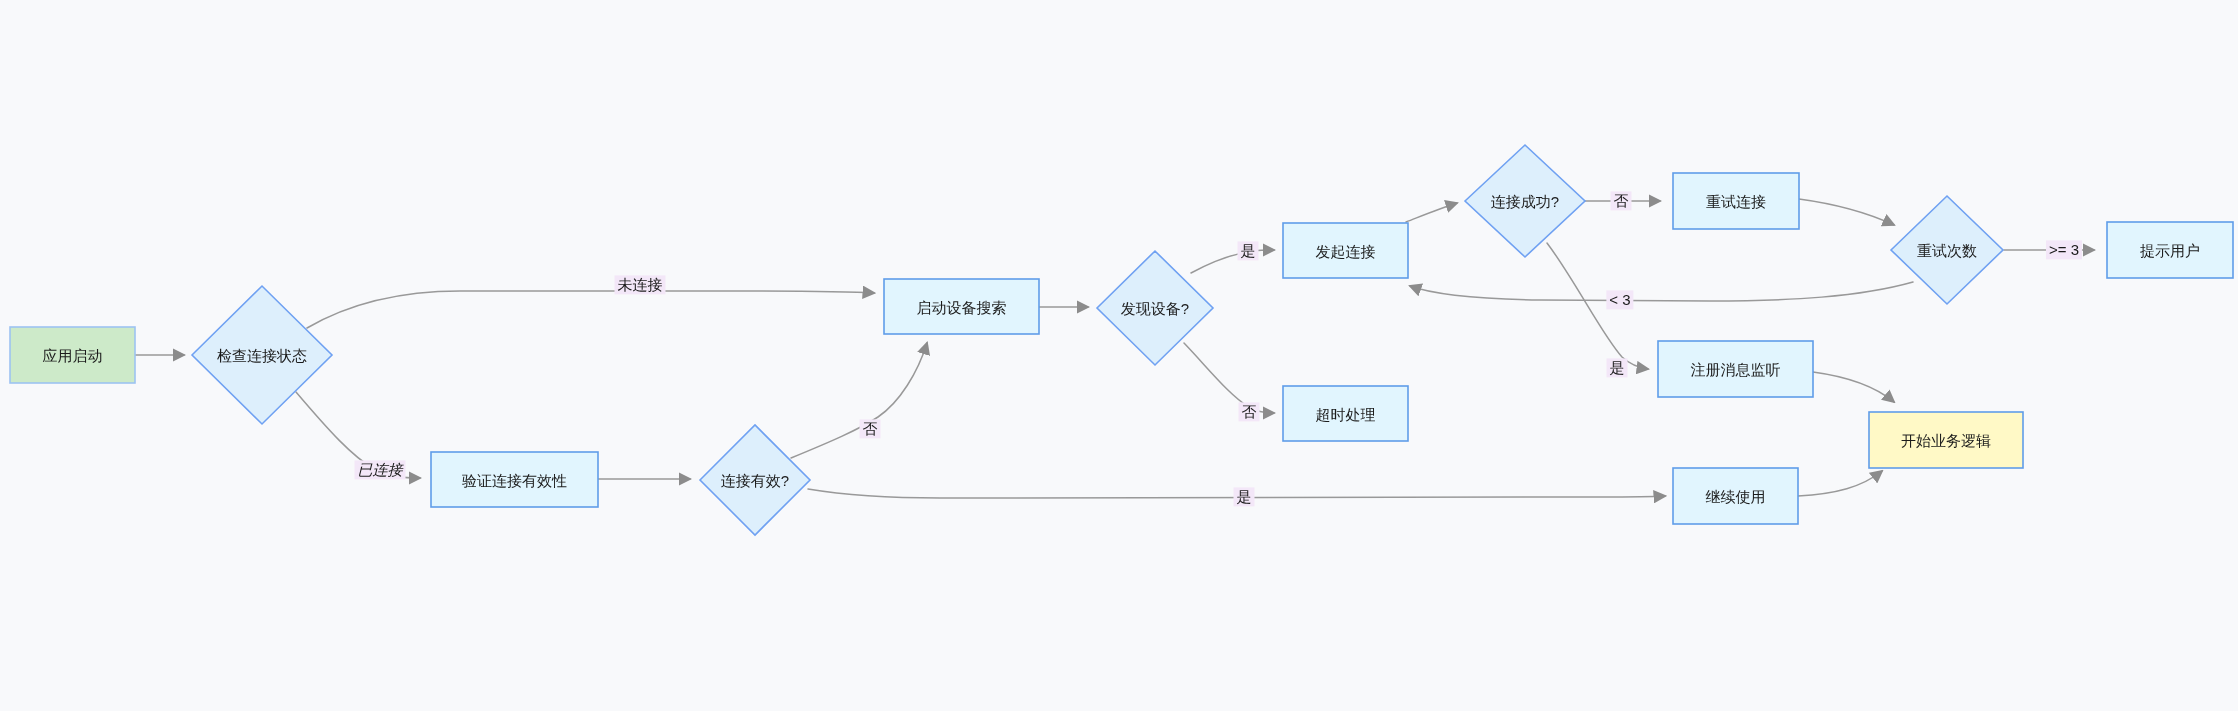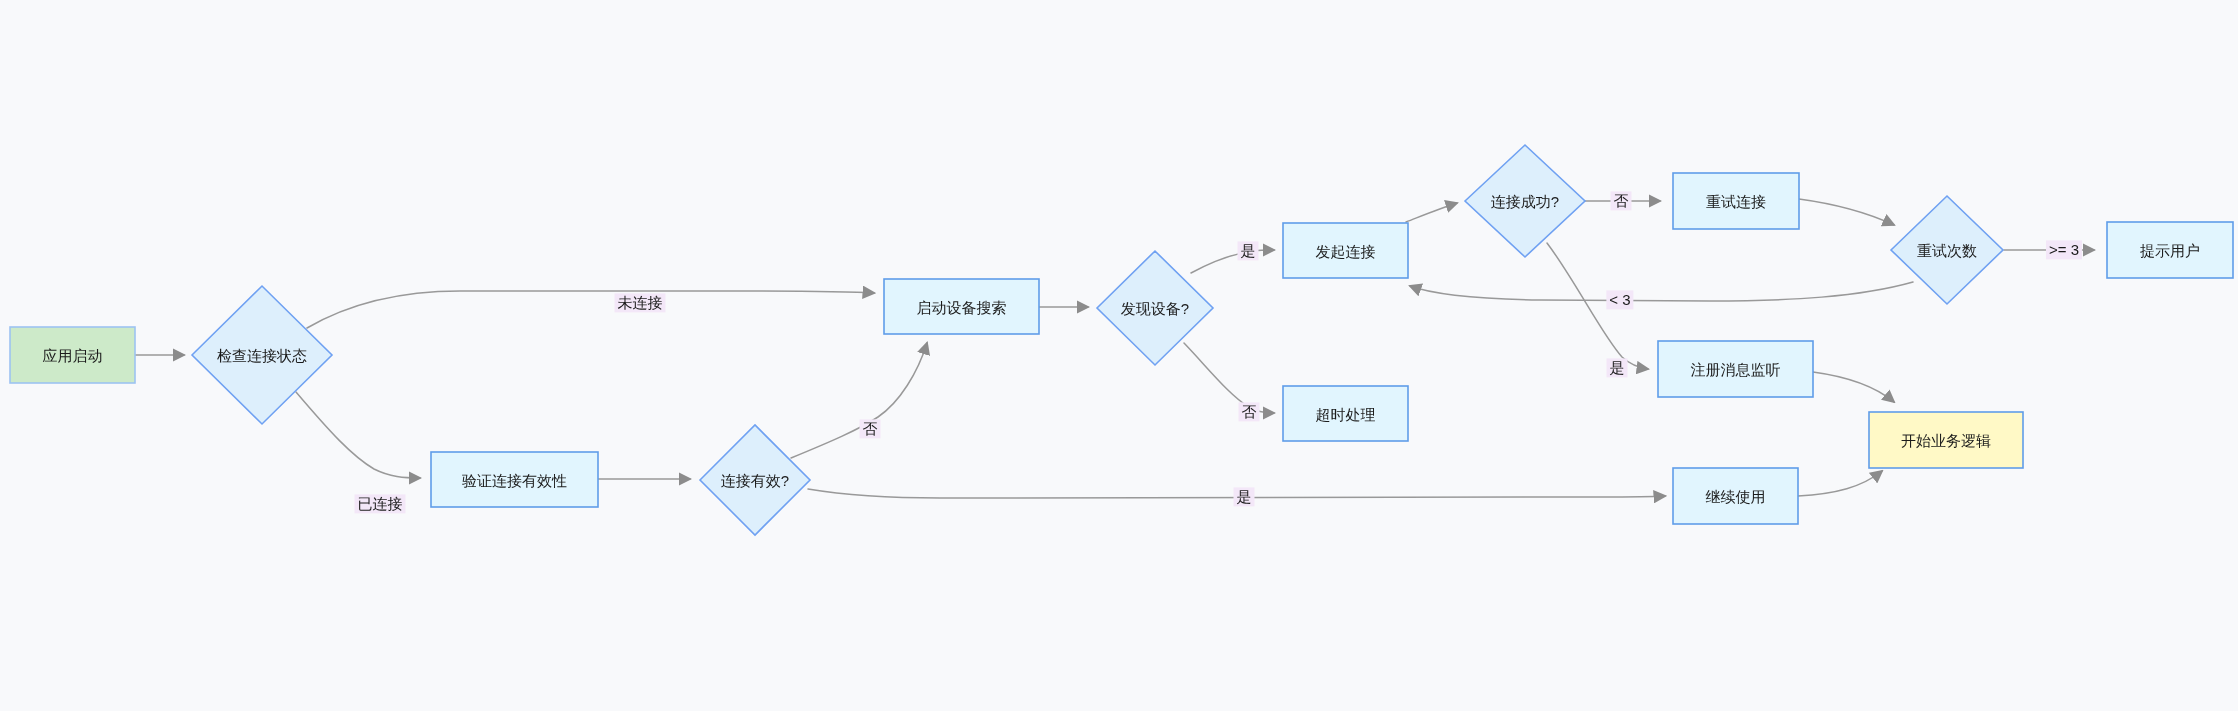--- a/index.html
+++ b/index.html
@@ -63,22 +63,22 @@
       <text x="1735.5" y="369" dominant-baseline="central" dy="0.06em" class="node-label">注册消息监听</text>
       <polygon points="1891,250 1947,196 2003,250 1947,304" class="node-shape" fill="#ddeffc" stroke="#6fa1f2"></polygon>
       <text x="1947" y="250" dominant-baseline="central" dy="0.06em" class="node-label">重试次数</text>
       <rect x="1869" y="412" width="154" height="56" class="node-shape" fill="#fff9c6" stroke="#5f9de9"></rect>
       <text x="1946" y="440" dominant-baseline="central" dy="0.06em" class="node-label">开始业务逻辑</text>
       <rect x="1673" y="468" width="125" height="56" class="node-shape" fill="#e1f5fe" stroke="#5f9de9"></rect>
       <text x="1735.5" y="496" dominant-baseline="central" dy="0.06em" class="node-label">继续使用</text>
       <rect x="2107" y="222" width="126" height="56" class="node-shape" fill="#e1f5fe" stroke="#5f9de9"></rect>
       <text x="2170" y="250" dominant-baseline="central" dy="0.06em" class="node-label">提示用户</text>
     </svg>
-    <div class="edge-label" style="left: 640px; top: 303px;">未连接</div>
-    <div class="edge-label" style="left: 380px; top: 504px;">已连接</div>
+    <div class="edge-label" style="left: 640px; top: 285px;">未连接</div>
+    <div class="edge-label" style="left: 380px; top: 470px; font-style: italic;">已连接</div>
     <div class="edge-label" style="left: 870px; top: 429px;">否</div>
     <div class="edge-label" style="left: 1244px; top: 497px;">是</div>
     <div class="edge-label" style="left: 1248px; top: 251px;">是</div>
     <div class="edge-label" style="left: 1249px; top: 412px;">否</div>
     <div class="edge-label" style="left: 1621px; top: 201px;">否</div>
     <div class="edge-label" style="left: 1617px; top: 368px;">是</div>
     <div class="edge-label" style="left: 1620px; top: 300px;">&lt; 3</div>
     <div class="edge-label" style="left: 2064px; top: 250px;">&gt;= 3</div>
   </div>
 

